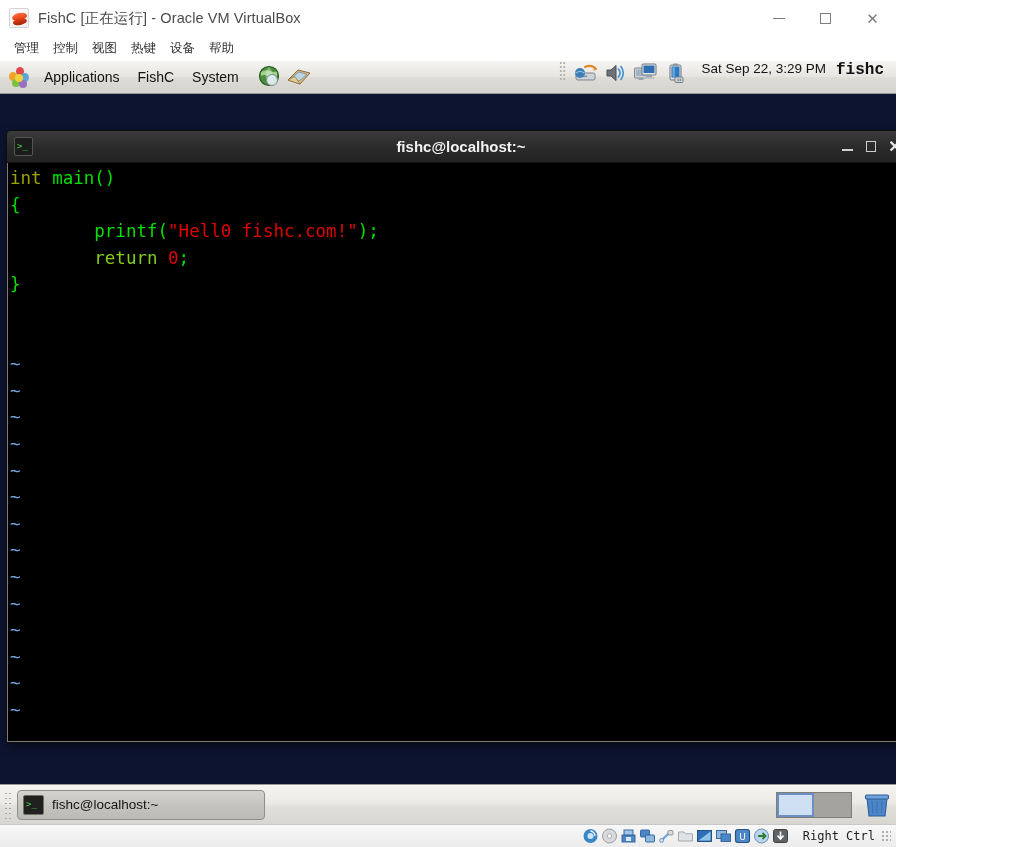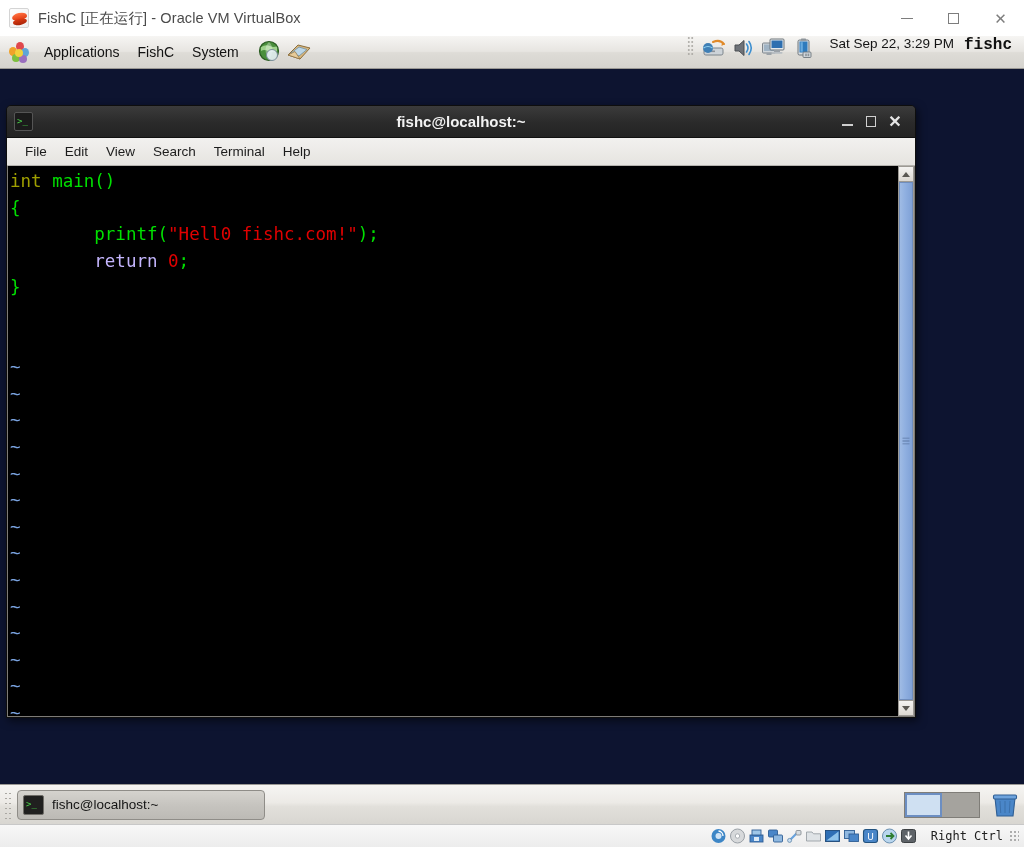--- a/index.html
+++ b/index.html
@@ -6,21 +6,21 @@
   html, body {
     width: 1024px; height: 847px;
     overflow: hidden;
     font-family: "Liberation Sans", sans-serif;
     background: #ffffff;
   }
 
   
   #vbox-window {
     position: relative;
-    width: 1024px; height: 847px;
+    width: 896px; height: 847px;
     background: #f0f0f0;
     display: flex; flex-direction: column;
   }
 
   
   #vbox-titlebar {
     height: 36px;
     background: #ffffff;
     display: flex; align-items: center;
     flex: 0 0 36px;
@@ -197,21 +197,21 @@
     font-size: 17.5px;
     line-height: 26.6px;
     padding: 2px 0 0 2px;
     position: relative;
     overflow: hidden;
     white-space: pre;
   }
   .vline { height: 26.6px; white-space: pre; }
   .c-ident    { color: #00e000; }
   .c-type     { color: #a0a000; }
-  .c-keyword  { color: #c4b5fd; }
+  .c-keyword  { color: #84cc16; }
   .c-string   { color: #e00000; }
   .c-number   { color: #e00000; }
   .c-punct    { color: #00e000; }
   .c-tilde    { color: #7aa3e0; }
 
   
   #terminal-scrollbar {
     flex: 0 0 17px; width: 17px;
     background: #000;
     display: flex; flex-direction: column;
@@ -332,20 +332,28 @@
         </div>
       <div class="vbox-wc">
           <i class="wc-max"></i>
         </div>
       <div class="vbox-wc close">
           <span class="wc-close">✕</span>
         </div>
     </div>
   </div>
 
+  <div id="vbox-menubar">
+    <div class="vbox-menu-item">管理</div>
+    <div class="vbox-menu-item">控制</div>
+    <div class="vbox-menu-item">视图</div>
+    <div class="vbox-menu-item">热键</div>
+    <div class="vbox-menu-item">设备</div>
+    <div class="vbox-menu-item">帮助</div>
+  </div>
 
   <div id="guest-screen">
 
     <div id="gnome-top-panel">
       <div id="gnome-logo">
         <i class="foot" style="left:8px;top:1px;width:8px;height:9px;background:#e0484d;"></i>
         <i class="foot" style="left:1px;top:6px;width:8px;height:9px;background:#f0a22a;"></i>
         <i class="foot" style="left:13px;top:7px;width:8px;height:9px;background:#5fa6d8;"></i>
         <i class="foot" style="left:4px;top:13px;width:8px;height:8px;background:#7dbf3f;"></i>
         <i class="foot" style="left:11px;top:14px;width:8px;height:8px;background:#9a6fbf;"></i>
@@ -430,28 +438,20 @@
             </div>
           <div class="tw-btn">
               <i class="tw-max"></i>
             </div>
           <div class="tw-btn">
               <span class="tw-close">✕</span>
             </div>
         </div>
       </div>
 
-      <div id="terminal-menubar">
-        <div class="term-menu-item">File</div>
-        <div class="term-menu-item">Edit</div>
-        <div class="term-menu-item">View</div>
-        <div class="term-menu-item">Search</div>
-        <div class="term-menu-item">Terminal</div>
-        <div class="term-menu-item">Help</div>
-      </div>
 
       <div id="terminal-body">
         <div id="terminal-screen"><div class="vline"><span class="c-type">int</span><span class="c-punct"> </span><span class="c-ident">main</span><span class="c-punct">()</span></div><div class="vline"><span class="c-punct">{</span></div><div class="vline"><span class="c-punct">        </span><span class="c-ident">printf</span><span class="c-punct">(</span><span class="c-string">"Hell0 fishc.com!"</span><span class="c-punct">)</span><span class="c-punct">;</span></div><div class="vline"><span class="c-punct">        </span><span class="c-keyword">return</span><span class="c-punct"> </span><span class="c-number">0</span><span class="c-punct">;</span></div><div class="vline"><span class="c-punct">}</span></div><div class="vline">&nbsp;</div><div class="vline">&nbsp;</div><div class="vline"><span class="c-tilde">~</span></div><div class="vline"><span class="c-tilde">~</span></div><div class="vline"><span class="c-tilde">~</span></div><div class="vline"><span class="c-tilde">~</span></div><div class="vline"><span class="c-tilde">~</span></div><div class="vline"><span class="c-tilde">~</span></div><div class="vline"><span class="c-tilde">~</span></div><div class="vline"><span class="c-tilde">~</span></div><div class="vline"><span class="c-tilde">~</span></div><div class="vline"><span class="c-tilde">~</span></div><div class="vline"><span class="c-tilde">~</span></div><div class="vline"><span class="c-tilde">~</span></div><div class="vline"><span class="c-tilde">~</span></div><div class="vline"><span class="c-tilde">~</span></div></div>
         <div id="terminal-scrollbar">
           <div class="sb-arrow sb-up">
               <span></span>
             </div>
           <div id="sb-track">
             <div id="sb-thumb">
               <div id="sb-grip"></div>

